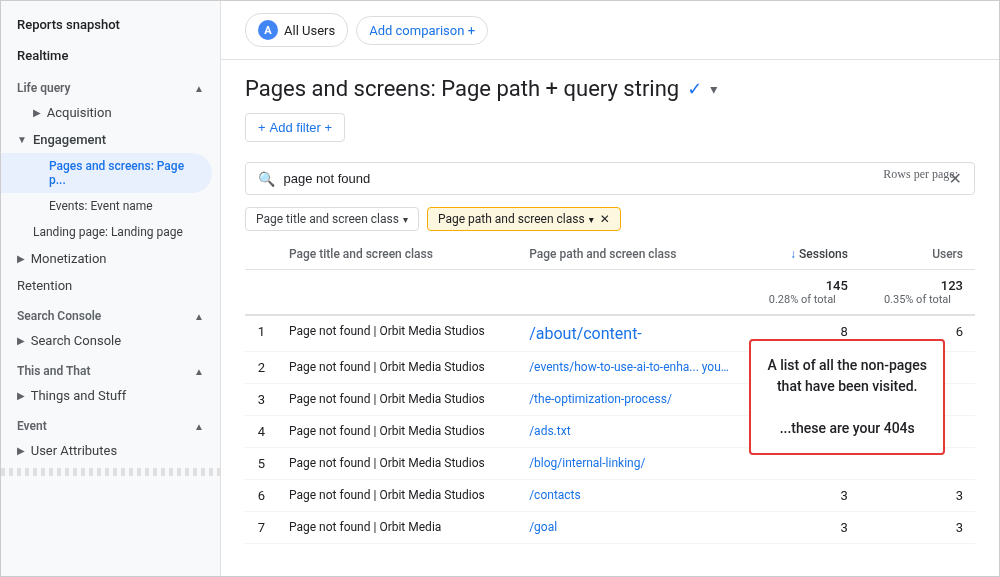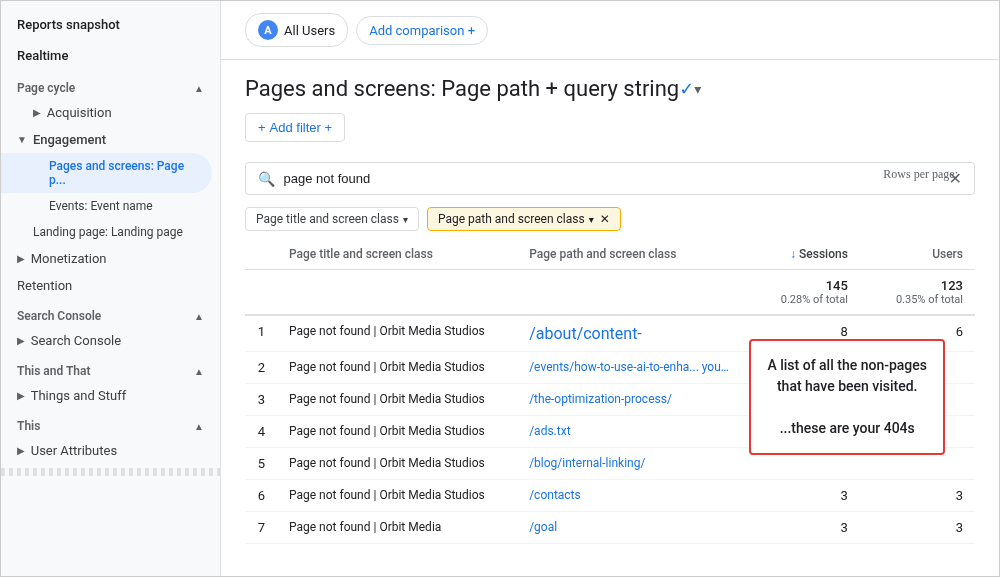--- a/index.html
+++ b/index.html
@@ -132,20 +132,21 @@
     
     .page-header {
       padding: 16px 24px 8px 24px;
     }
     .page-title {
       font-size: 22px;
       font-weight: 400;
       color: #202124;
       display: flex;
       align-items: center;
+      gap: 8px;
       margin-bottom: 12px;
     }
     .page-title .check-icon { color: #1a73e8; font-size: 18px; }
     .page-title .dropdown-arrow { color: #5f6368; font-size: 14px; }
     .add-filter-btn {
       display: flex;
       align-items: center;
       gap: 4px;
       padding: 6px 12px;
       border: 1px solid #dadce0;
@@ -240,21 +241,21 @@
       border-bottom: 1px solid #f1f3f4;
       color: #202124;
       vertical-align: top;
     }
     .data-table td.right { text-align: right; }
     .data-table td.num { color: #202124; }
     .data-table .total-row td {
       font-weight: 500;
       border-bottom: 2px solid #e0e0e0;
     }
-    .total-sub { font-size: 11px; color: #5f6368; font-weight: 400; }
+    .total-sub { font-size: 11px; color: #5f6368; font-weight: 400; text-align: center; }
     .rows-per-page {
       position: absolute;
       right: 16px;
       top: 0;
       font-size: 12px;
       color: #5f6368;
       padding-top: 4px;
       font-family: Liberation Serif, serif;
     }
 
@@ -289,21 +290,21 @@
   <div class="sidebar">
     <div class="sidebar-item top-level">
       <span>Reports snapshot</span>
     </div>
     <div class="sidebar-item top-level">
       <span>Realtime</span>
     </div>
 
     <div class="sidebar-section-header">
 
-      <span>Page cycle</span>
+      <span>Life query</span>
       <span class="chevron">▲</span>
     </div>
     <div class="sidebar-sub-item">
       <span class="triangle">▶</span>
       <span>Acquisition</span>
     </div>
     <div class="sidebar-sub-item" style="font-weight:500; padding-left:16px;">
       <span class="triangle">▼</span>
       <span>Engagement</span>
     </div>
@@ -336,21 +337,21 @@
     <div class="sidebar-section-header">
       <span>This and That</span>
       <span class="chevron">▲</span>
     </div>
     <div class="sidebar-sub-item" style="padding-left:16px;">
       <span class="triangle">▶</span>
       <span>Things and Stuff</span>
     </div>
 
     <div class="sidebar-section-header">
-      <span>This</span>
+      <span>Event</span>
       <span class="chevron">▲</span>
     </div>
     <div class="sidebar-sub-item" style="padding-left:16px;">
       <span class="triangle">▶</span>
       <span>User Attributes</span>
     </div>
 
     <div class="wavy-border"></div>
   </div>
 

